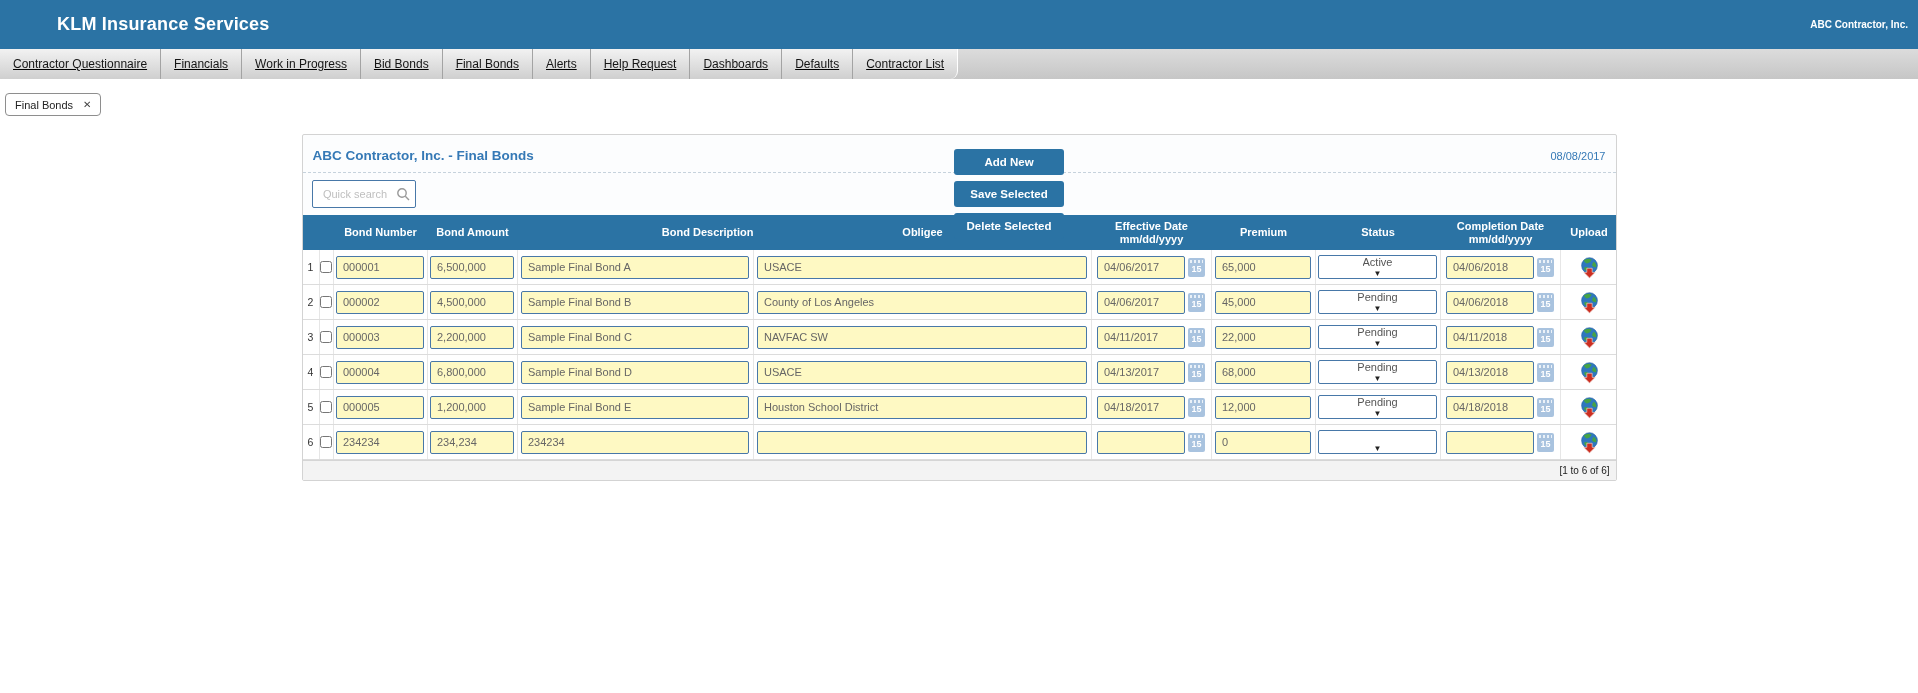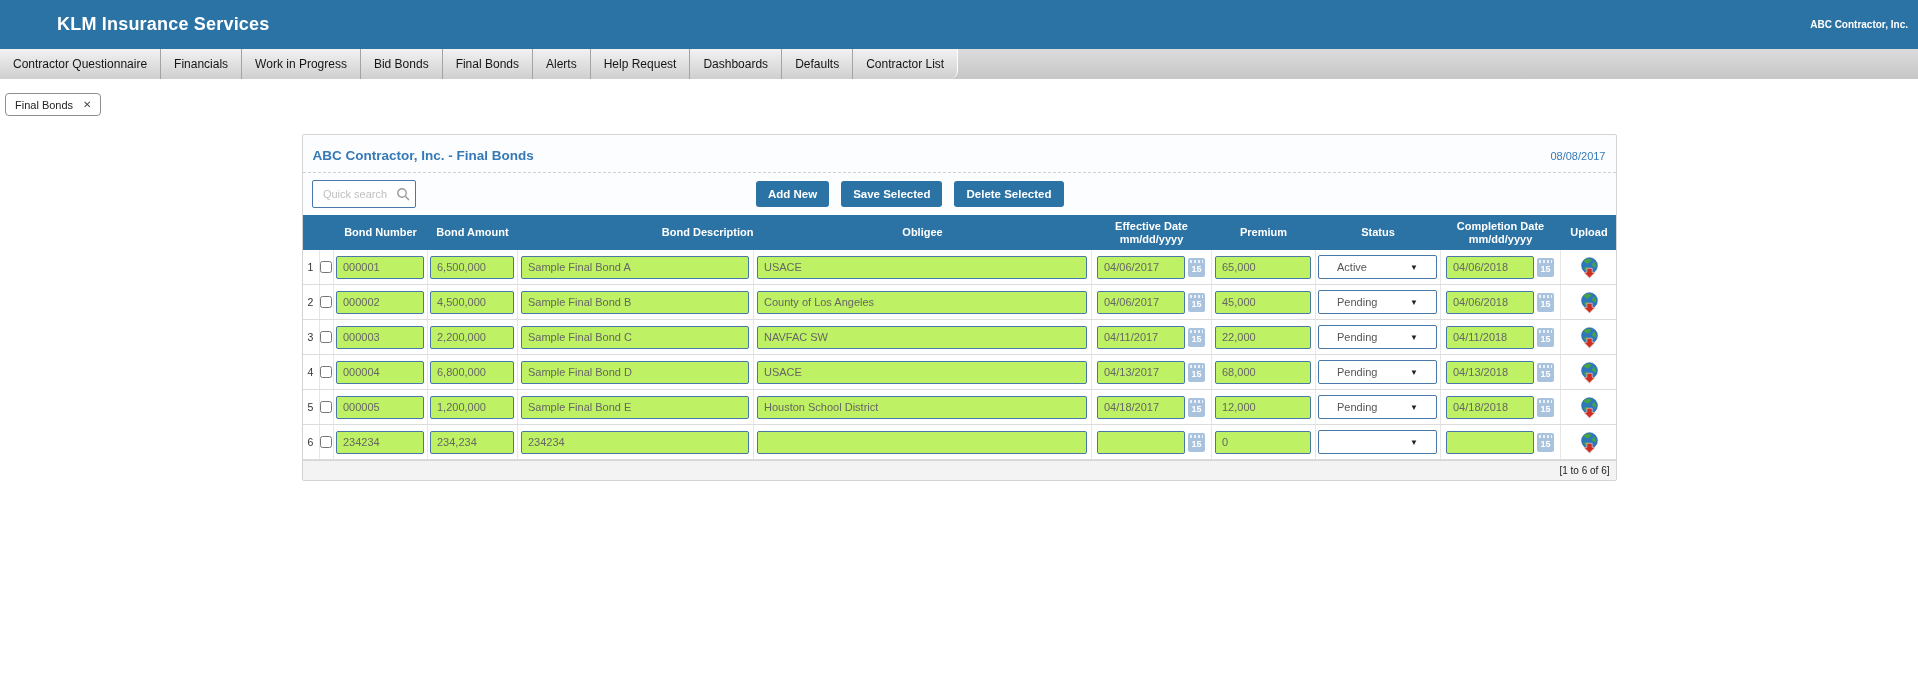--- a/index.html
+++ b/index.html
@@ -9,21 +9,21 @@
   }
   *{box-sizing:border-box;margin:0;padding:0;}
   html,body{width:1918px;height:693px;background:#fff;overflow:hidden;
     font-family:"Liberation Sans", sans-serif;}
   
   .app-header{height:49px;background:var(--accent);display:flex;align-items:center;
     padding:0 10px 0 57px;color:#fff;gap:7px;}
   .app-title{font-size:18px;font-weight:bold;letter-spacing:.2px;}
   .account-name{margin-left:auto;font-size:10px;font-weight:bold;}
   
-  .nav-bar{height:30px;background:linear-gradient(#DCDCDC,#C6C6C6);display:flex;}
+  .nav-bar{height:30px;background:linear-gradient(#DCDCDC,#C6C6C6);display:flex;text-decoration:underline;}
   .nav-items{display:flex;background:linear-gradient(#F2F2F2,#CFCFCF);
     border-radius:0 0 8px 0;border-right:1px solid #FFF;}
   .nav-item{padding:0 13px;line-height:30px;font-size:12px;color:#151515;
     border-right:1px solid #A3A3A3;white-space:nowrap;cursor:pointer;}
   .nav-item:last-child{border-right:none;}
   
   .win-tab{display:inline-flex;align-items:center;gap:10px;height:23px;
     margin:14px 0 0 5px;padding:0 9px;border:1px solid #8E8E8E;border-radius:4px;
     background:#fff;font-size:11px;color:#222;cursor:pointer;}
   .win-tab .close{font-size:10px;color:#444;cursor:pointer;}
@@ -34,56 +34,56 @@
   .panel-title{color:var(--title-blue);font-size:13.5px;font-weight:bold;}
   .panel-date{margin-left:auto;color:var(--title-blue);font-size:11px;}
   .toolbar{display:flex;align-items:center;border-top:1px dashed #C6D2DC;
     padding:7px 9px;height:43px;}
   .search-box{position:relative;width:104px;height:28px;}
   .search-box input{width:100%;height:100%;border:1px solid var(--input-border);
     border-radius:2px;padding:0 24px 0 7px;font-size:11px;color:#555;
     font-family:"Liberation Sans",sans-serif;background:#fff;text-align:center;}
   .search-box input::placeholder{color:#BFBFBF;}
   .search-box svg{position:absolute;right:6px;top:7px;}
-  .actions{display:flex;gap:12px;margin-left:auto;margin-right:543px;}
+  .actions{display:flex;gap:6px;margin-left:auto;margin-right:543px;flex-direction:column;}
   .btn{background:var(--accent);color:#fff;border:none;border-radius:3px;
     font-size:11.5px;font-weight:bold;padding:7px 12px;cursor:pointer;
     font-family:"Liberation Sans",sans-serif;}
   
   .grid-head,.trow{display:grid;
     grid-template-columns:17px 14px 94px 90px 236px 338px 120px 104px 125px 120px 57px;}
   .grid-head{background:var(--accent);color:#fff;height:35px;}
   .hc{display:flex;flex-direction:column;align-items:center;justify-content:center;
     font-size:11px;font-weight:bold;line-height:13px;text-align:center;}
   .hc.left{align-items:flex-end;padding-left:22px;text-align:left;}
   .hc .sub{font-weight:bold;}
   .trow{height:35px;background:#fff;border-bottom:1px solid #DCDCDC;}
   .c{display:flex;align-items:center;justify-content:center;
     border-right:1px solid #E6E6E6;min-width:0;}
   .c:last-child{border-right:none;}
   .c-num{font-size:10.5px;color:#333;}
   .rowcheck{width:12px;height:12px;cursor:pointer;}
   .field{height:23px;border:1px solid var(--input-border);border-radius:2px;
-    font-size:11px;color:#666;padding:0 6px;background:#bef264;
+    font-size:11px;color:#666;padding:0 6px;background:#fef9c3;
     font-family:"Liberation Sans",sans-serif;}
   .f-bondnum{width:88px;}
   .f-amount{width:84px;}
   .f-desc{width:228px;}
   .f-obligee{width:330px;}
   .f-date{width:88px;}
   .f-premium{width:96px;}
   .c-date{gap:3px;}
   .cal{width:17px;height:19px;background:#A9C3DF;border-radius:2px;position:relative;
     display:inline-block;cursor:pointer;flex:0 0 auto;}
   .cal-top{position:absolute;top:2px;left:2px;right:2px;height:3px;
     background:repeating-linear-gradient(90deg,#EAF1F8 0 2px,rgba(0,0,0,0) 2px 4px);}
   .cal-num{display:block;text-align:center;color:#fff;font-size:9px;font-weight:bold;
     margin-top:7px;line-height:9px;}
   .select{width:119px;height:24px;border:1px solid var(--input-border);border-radius:2px;
-    background:#fff;display:flex;align-items:center;padding:0 18px;cursor:pointer;}
+    background:#fff;display:flex;align-items:center;padding:0 6px;cursor:pointer;flex-direction:column;}
   .sel-val{font-size:11px;color:#555;flex:1;white-space:nowrap;overflow:hidden;}
   .caret{font-size:8px;color:#222;}
   .c-upload svg{cursor:pointer;}
   .grid-footer{height:20px;background:#F3F3F3;border-top:1px solid #D5D5D5;
     font-size:10px;color:#222;text-align:right;line-height:20px;padding-right:6px;}
 </style>
 </head>
 <body>
 
 

